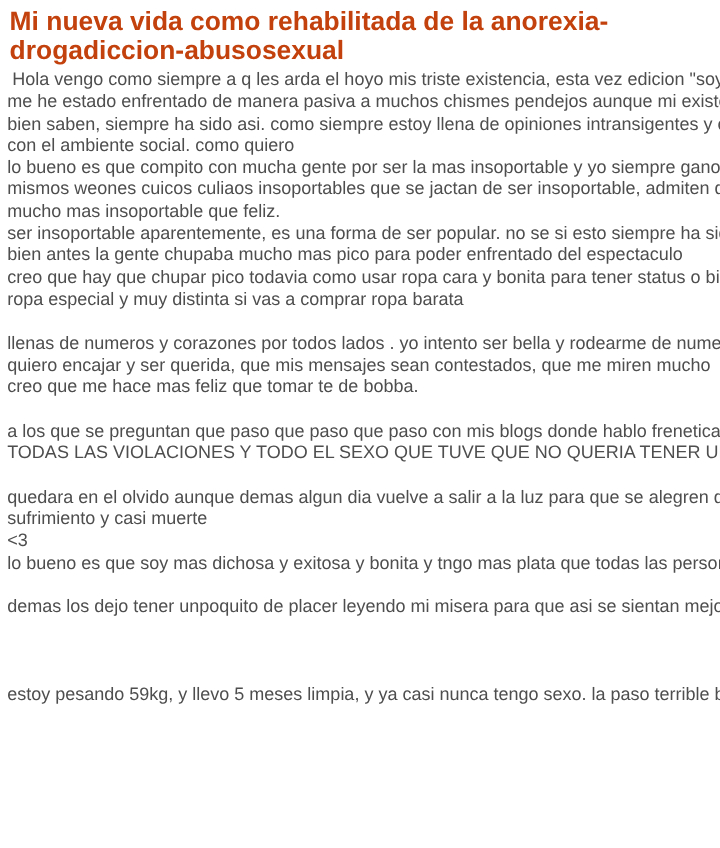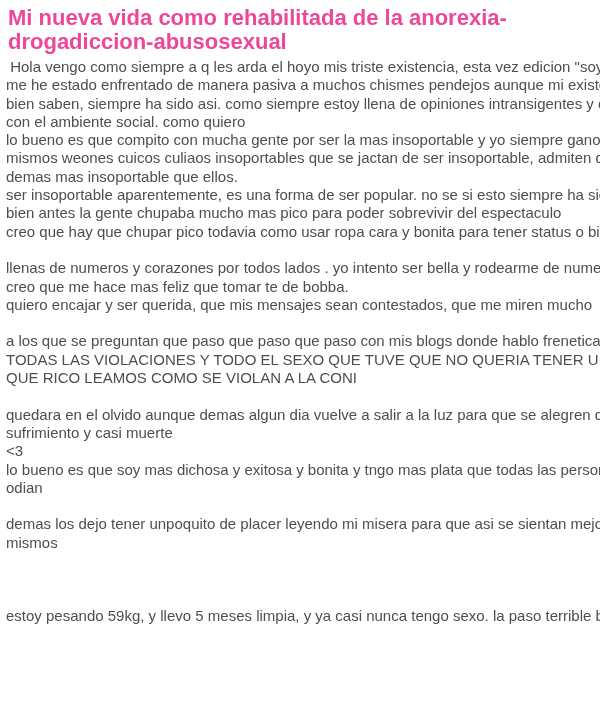--- a/index.html
+++ b/index.html
@@ -35,47 +35,45 @@
   .post-body .line {
     white-space: pre;
     min-height: 18.3px;
     overflow: hidden;
   }
 </style>
 </head>
 <body style="background: rgb(255, 255, 255);">
 
 <div class="post">
-  <h1 class="post-title" style="color: #ec4899;">Mi nueva vida como rehabilitada de la anorexia-drogadiccion-abusosexual</h1>
+  <h1 class="post-title" style="color: #c2410c;">Mi nueva vida como rehabilitada de la anorexia-drogadiccion-abusosexual</h1>
   <div class="post-body" style="color: rgb(78, 78, 78);">
       <div class="line"> Hola vengo como siempre a q les arda el hoyo mis triste existencia, esta vez edicion "soy buena y</div>
       <div class="line">me he estado enfrentado de manera pasiva a muchos chismes pendejos aunque mi existencia , uds</div>
       <div class="line">bien saben, siempre ha sido asi. como siempre estoy llena de opiniones intransigentes y corrosivas</div>
       <div class="line">con el ambiente social. como quiero</div>
       <div class="line">lo bueno es que compito con mucha gente por ser la mas insoportable y yo siempre gano. incluso los</div>
       <div class="line">mismos weones cuicos culiaos insoportables que se jactan de ser insoportable, admiten que soy</div>
-      <div class="line">demas mas insoportable que ellos.</div>
+      <div class="line">mucho mas insoportable que feliz.</div>
       <div class="line">ser insoportable aparentemente, es una forma de ser popular. no se si esto siempre ha sido asi o</div>
-      <div class="line">bien antes la gente chupaba mucho mas pico para poder sobrevivir del espectaculo</div>
+      <div class="line">bien antes la gente chupaba mucho mas pico para poder enfrentado del espectaculo</div>
       <div class="line">creo que hay que chupar pico todavia como usar ropa cara y bonita para tener status o bien usar</div>
+      <div class="line">ropa especial y muy distinta si vas a comprar ropa barata</div>
       <div class="line">&nbsp;</div>
       <div class="line">llenas de numeros y corazones por todos lados . yo intento ser bella y rodearme de numeros porque</div>
+      <div class="line">quiero encajar y ser querida, que mis mensajes sean contestados, que me miren mucho</div>
       <div class="line">creo que me hace mas feliz que tomar te de bobba.</div>
-      <div class="line">quiero encajar y ser querida, que mis mensajes sean contestados, que me miren mucho</div>
       <div class="line">&nbsp;</div>
       <div class="line">a los que se preguntan que paso que paso que paso con mis blogs donde hablo freneticamente DE</div>
       <div class="line">TODAS LAS VIOLACIONES Y TODO EL SEXO QUE TUVE QUE NO QUERIA TENER UFFF SIIII</div>
-      <div class="line">QUE RICO LEAMOS COMO SE VIOLAN A LA CONI</div>
       <div class="line">&nbsp;</div>
       <div class="line">quedara en el olvido aunque demas algun dia vuelve a salir a la luz para que se alegren de mi</div>
       <div class="line">sufrimiento y casi muerte</div>
       <div class="line">&lt;3</div>
       <div class="line">lo bueno es que soy mas dichosa y exitosa y bonita y tngo mas plata que todas las personas que me</div>
-      <div class="line">odian</div>
       <div class="line">&nbsp;</div>
       <div class="line">demas los dejo tener unpoquito de placer leyendo mi misera para que asi se sientan mejor con uds</div>
-      <div class="line">mismos</div>
       <div class="line">&nbsp;</div>
       <div class="line">&nbsp;</div>
       <div class="line">&nbsp;</div>
       <div class="line">estoy pesando 59kg, y llevo 5 meses limpia, y ya casi nunca tengo sexo. la paso terrible bien</div>
     </div>
 </div>
 
 </body></html>

